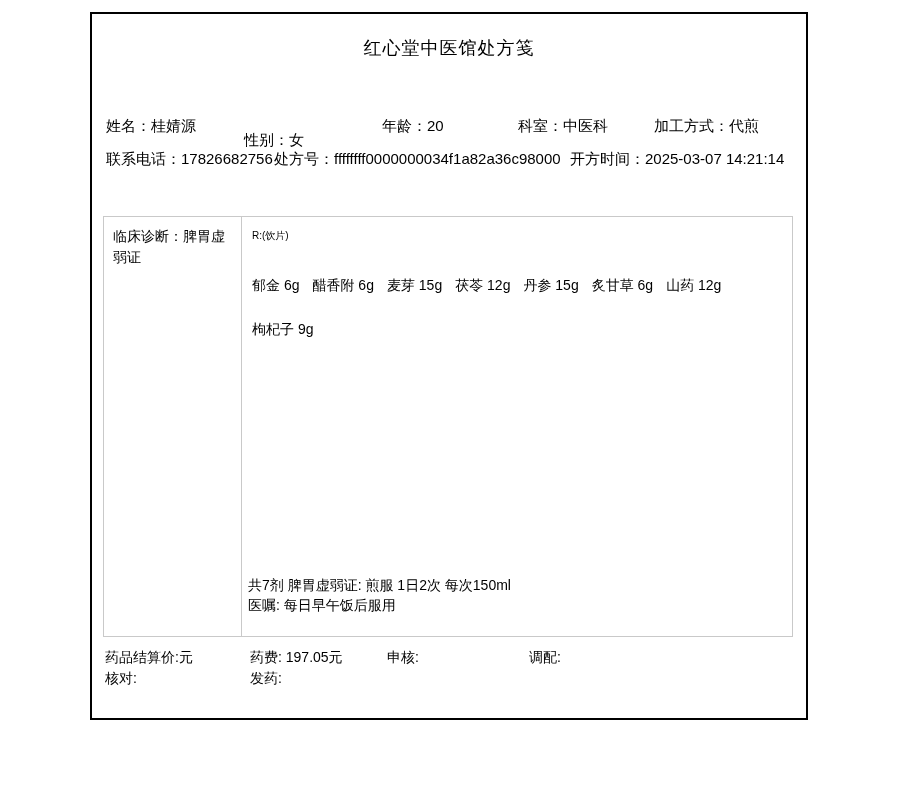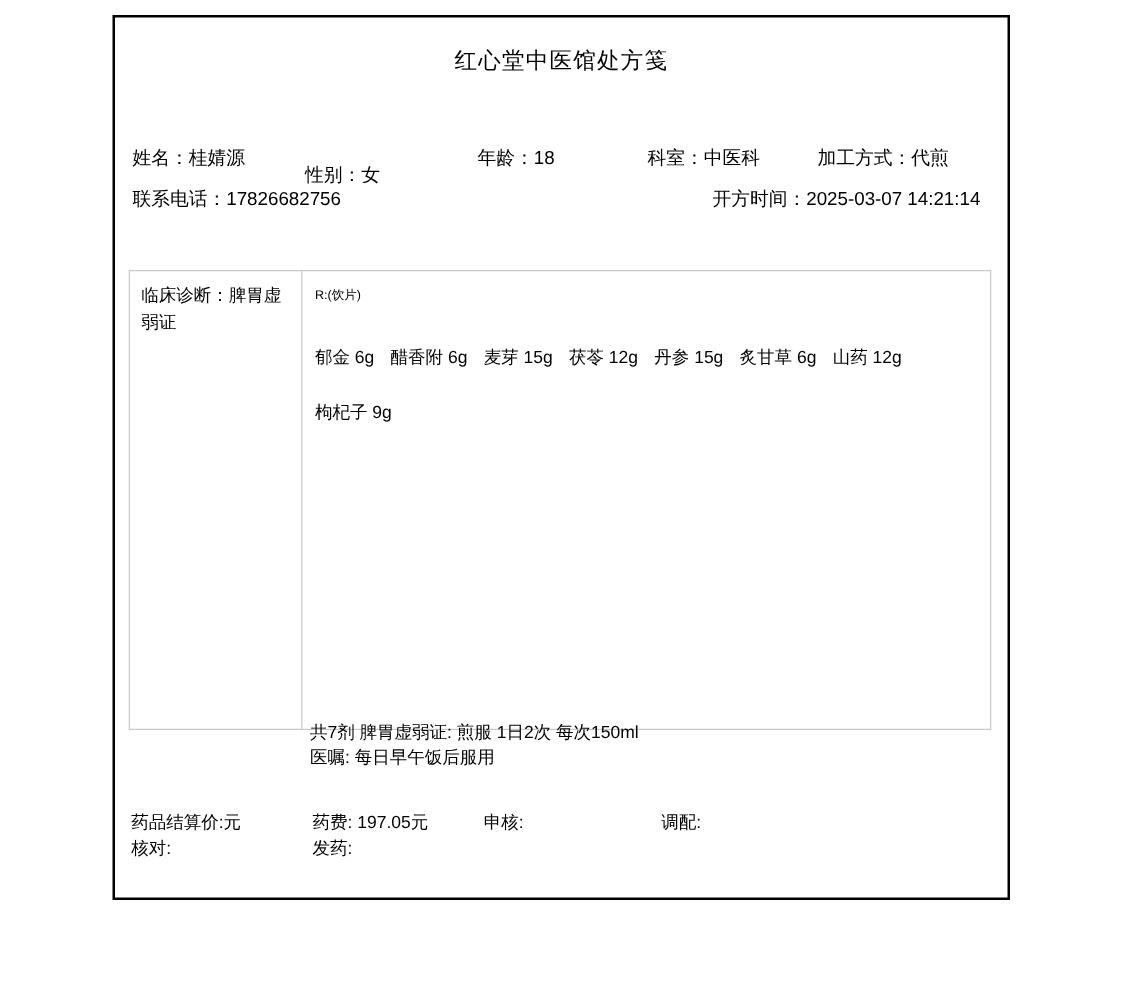--- a/index.html
+++ b/index.html
@@ -10,21 +10,21 @@
   .page {
     position:absolute; left:90px; top:12px; width:714px; height:704px;
     border:2px solid #000; background:#fff;
   }
   .title {
     position:absolute; top:22px; left:0; width:100%; text-align:center;
     font-size:18px; font-weight:normal; letter-spacing:1px;
   }
   .pfield { position:absolute; font-size:15px; white-space:nowrap; }
   .rx-table {
-    position:absolute; left:11px; top:202px; width:690px; height:368px;
+    position:absolute; left:11px; top:202px; width:690px; height:421px;
     border:1px solid #c9c9c9; display:flex; box-sizing:border-box;
   }
   .diag-cell {
     width:138px; box-sizing:border-box; border-right:1px solid #c9c9c9;
     padding:9px 3px 8px 9px; font-size:14px; line-height:21px;
   }
   .rx-cell { flex:1; position:relative; }
   .rx-header { position:absolute; left:10px; top:12px; font-size:10px; }
   .herb-line {
     position:absolute; left:10px; right:6px; display:flex; flex-wrap:wrap;
@@ -41,25 +41,26 @@
 </style>
 </head>
 <body>
 
 <div class="page">
 
   <div class="title">红心堂中医馆处方笺</div>
 
   <span class="pfield" style="left:14px;top:103px"><span>姓名：</span><span>桂婧源</span></span>
   <span class="pfield" style="left:152px;top:117px"><span>性别：</span><span>女</span></span>
-  <span class="pfield" style="left:290px;top:103px"><span>年龄：</span><span>18</span></span>
+  <span class="pfield" style="left:290px;top:103px"><span>年龄：</span><span>20</span></span>
   <span class="pfield" style="left:426px;top:103px"><span>科室：</span><span>中医科</span></span>
   <span class="pfield" style="left:562px;top:103px"><span>加工方式：</span><span>代煎</span></span>
 
   <span class="pfield" style="left:14px;top:136px"><span>联系电话：</span><span>17826682756</span></span>
+  <span class="pfield" style="left:182px;top:136px"><span>处方号：</span><span>ffffffff0000000034f1a82a36c98000</span></span>
   <span class="pfield" style="left:478px;top:136px"><span>开方时间：</span><span>2025-03-07 14:21:14</span></span>
 
   <div class="rx-table">
     <div class="diag-cell">临床诊断：脾胃虚弱证</div>
     <div class="rx-cell">
       <div class="rx-header">R:(饮片)</div>
       <div class="herb-line herb-line-0">
           <span class="herb">郁金 6g</span>
           <span class="herb">醋香附 6g</span>
           <span class="herb">麦芽 15g</span>

